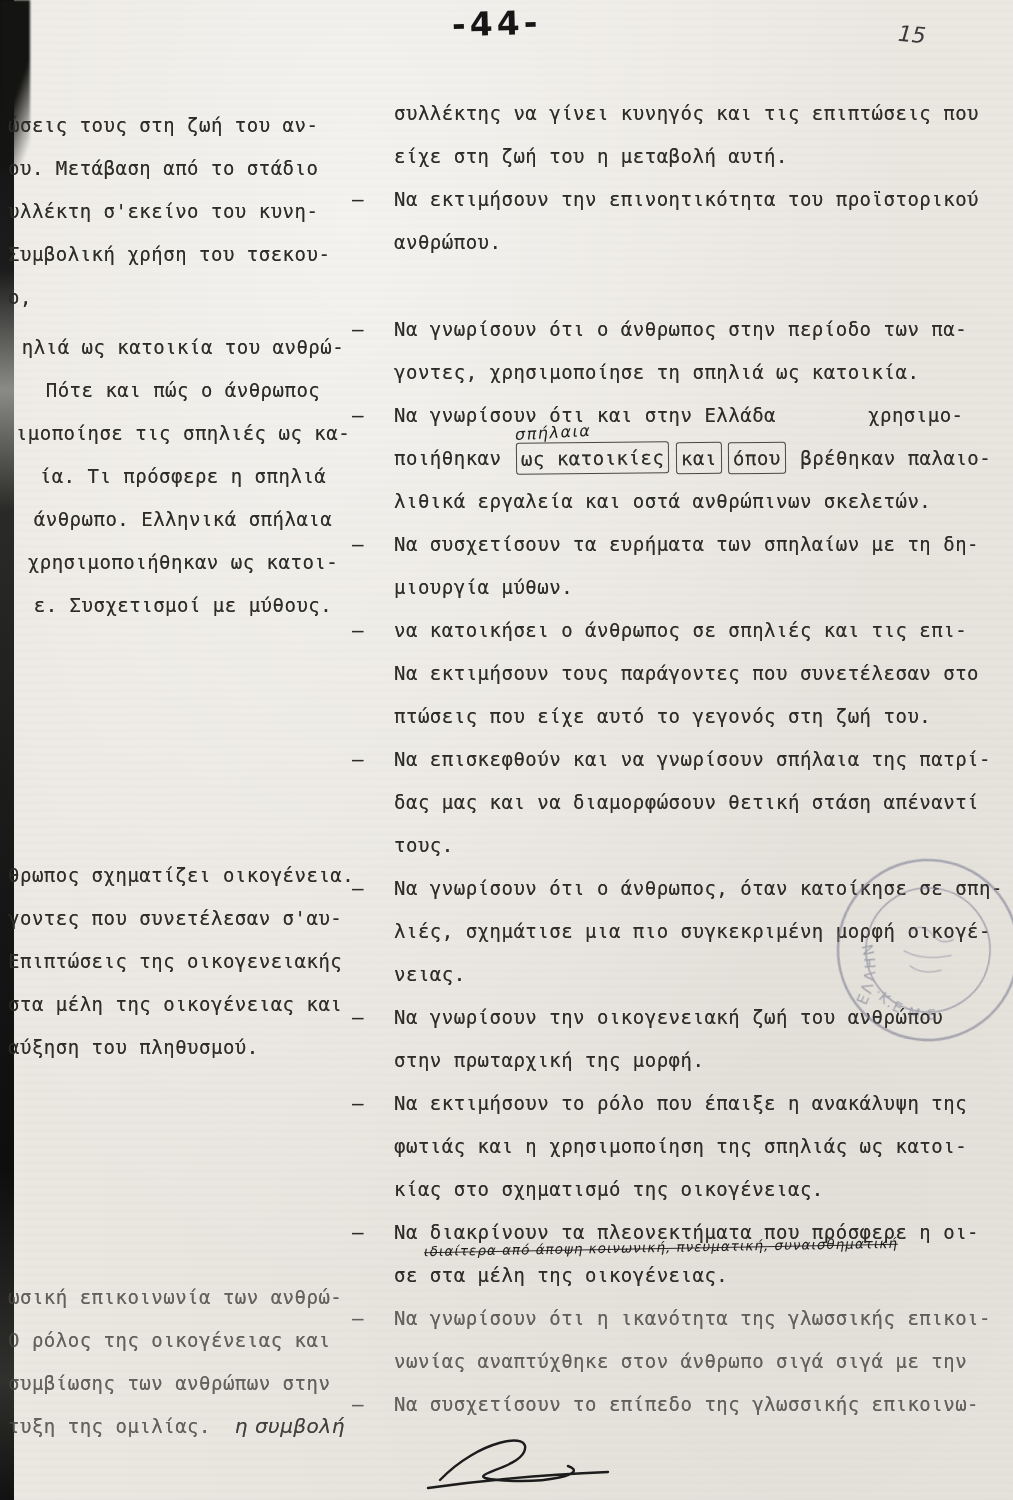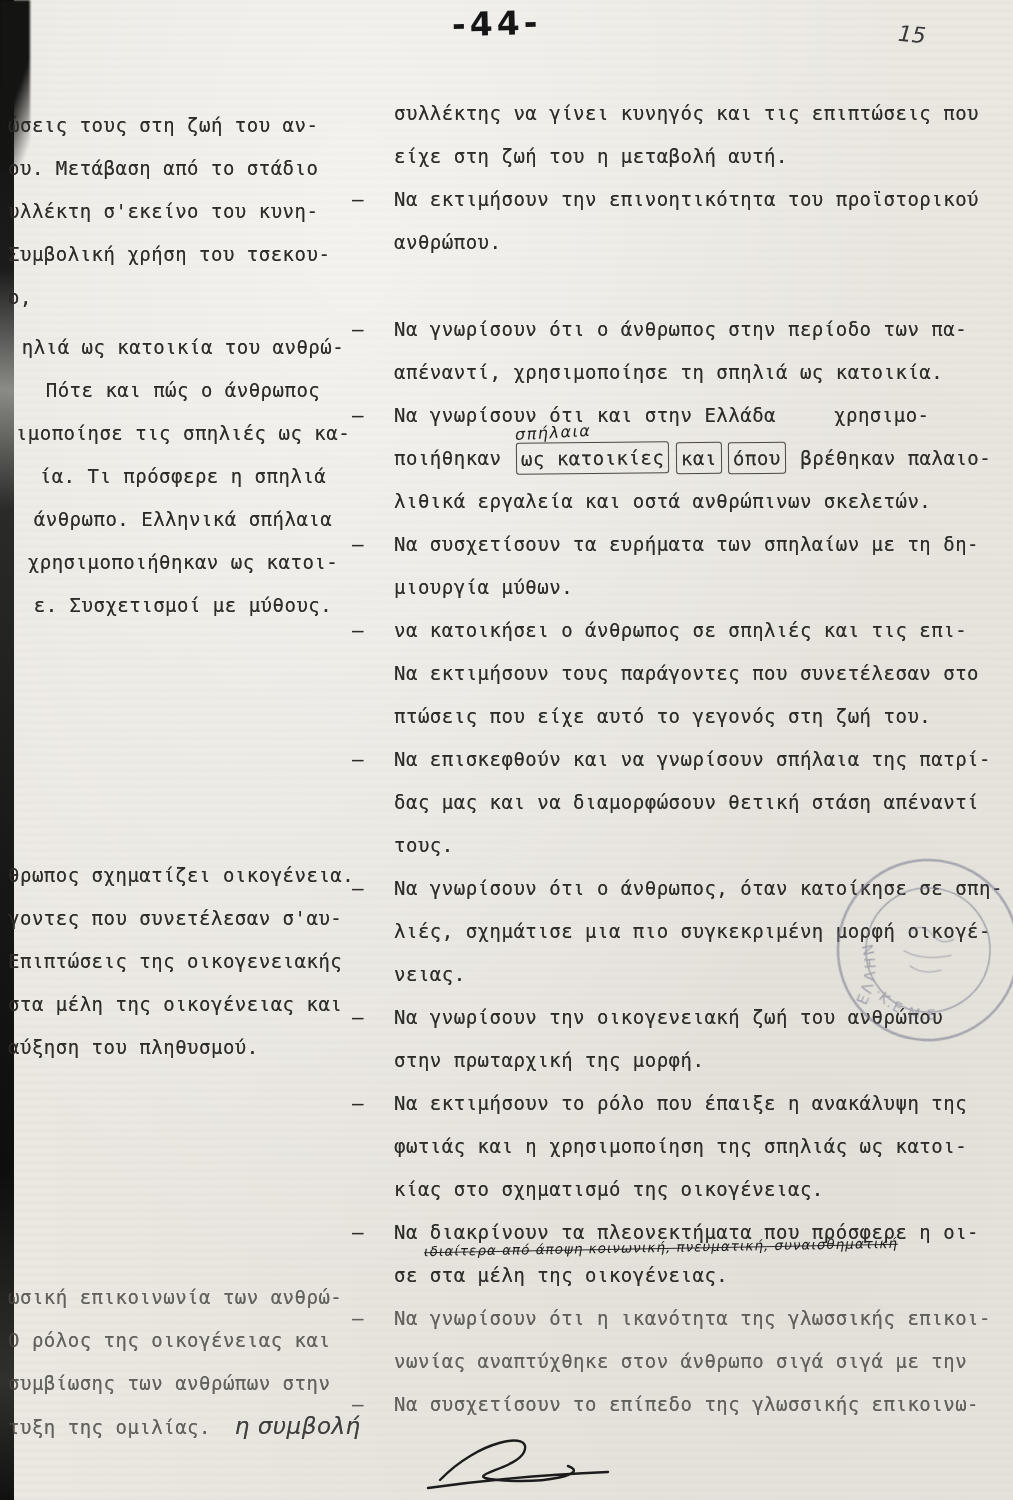--- a/index.html
+++ b/index.html
@@ -53,22 +53,22 @@
   .gap-lg{margin-top:44px;}
 
   .line{height:43px;line-height:43px;font-size:19px;letter-spacing:.5px;white-space:pre;
         text-shadow:0 0 .5px rgba(30,28,25,.55);}
   .faint .line{color:#4c4a46;opacity:.85;filter:blur(.35px);}
 
   .seg-box{
     display:inline-block;border:1.6px solid #4a4742;border-radius:3px;
     padding:0 4px;margin:0 3px;line-height:30px;transform:rotate(-.6deg);
   }
-  .seg-push{margin-left:58px;}
-  .seg-hand{font-family:"DejaVu Sans",sans-serif;font-style:italic;font-size:23px;color:#232323;}
+  .seg-push{margin-left:92px;}
+  .seg-hand{font-family:"DejaVu Sans",sans-serif;font-style:italic;font-size:20px;color:#232323;}
   .seg-hand-above{
     position:absolute;transform:translate(2px,-26px) rotate(-3deg);
     font-family:"DejaVu Sans",sans-serif;font-style:italic;
     font-size:16px;letter-spacing:1.5px;color:#1f1f1f;text-shadow:none;
   }
   .hand-line{height:0;line-height:0;overflow:visible;}
   .seg-hand-small{
     position:relative;top:-9px;display:inline-block;margin-left:30px;
     font-family:"DejaVu Sans",sans-serif;font-style:italic;
     font-size:13.5px;letter-spacing:1px;color:#1c1c1c;
@@ -140,21 +140,21 @@
         <span class="dash line">–</span>
         <div class="rc-body">
           <div class="line"><span>Να εκτιμήσουν την επινοητικότητα του προϊστορικού</span></div>
           <div class="line"><span>ανθρώπου.</span></div>
         </div>
       </div>
       <div class="rc-item gap-lg">
         <span class="dash line">–</span>
         <div class="rc-body">
           <div class="line"><span>Να γνωρίσουν ότι ο άνθρωπος στην περίοδο των πα-</span></div>
-          <div class="line"><span>απέναντί, χρησιμοποίησε τη σπηλιά ως κατοικία.</span></div>
+          <div class="line"><span>γοντες, χρησιμοποίησε τη σπηλιά ως κατοικία.</span></div>
         </div>
       </div>
       <div class="rc-item">
         <span class="dash line">–</span>
         <div class="rc-body">
           <div class="line"><span>Να γνωρίσουν ότι και στην Ελλάδα</span><span class="seg-push">χρησιμο-</span></div>
           <div class="line"><span>ποιήθηκαν </span><span class="seg-hand-above">σπήλαια</span><span class="seg-box">ως κατοικίες</span><span class="seg-box">και</span><span class="seg-box">όπου</span><span> βρέθηκαν παλαιο-</span></div>
           <div class="line"><span>λιθικά εργαλεία και οστά ανθρώπινων σκελετών.</span></div>
         </div>
       </div>

